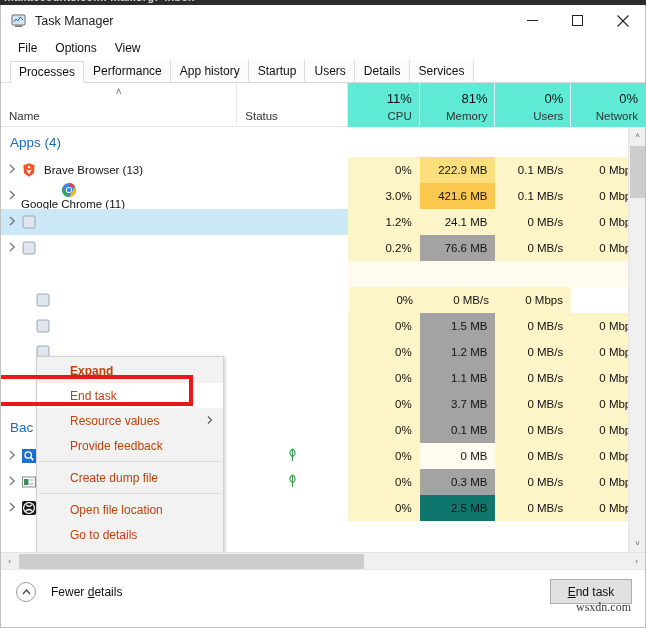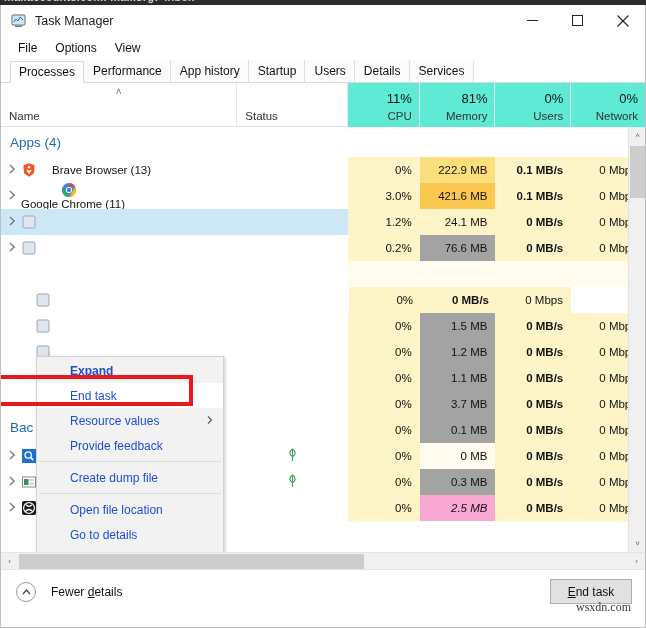--- a/index.html
+++ b/index.html
@@ -136,21 +136,21 @@
   }
   .row.selected { background: #cce8f7 !important; }
   .cell {
     height: 26px; display: flex; align-items: center;
     font-size: 11.5px; color: #111;
   }
   .c-name   { width: 237px; padding-left: 3px; }
   .c-status { width: 111px; justify-content: center; }
   .c-cpu    { width: 72px; justify-content: flex-end; padding-right: 8px; }
   .c-mem    { width: 76px; justify-content: flex-end; padding-right: 8px; }
-  .c-disk   { width: 76px; justify-content: flex-end; padding-right: 8px; font-weight: bold; }
+  .c-disk   { width: 76px; justify-content: flex-end; padding-right: 8px; }
   .c-net    { width: 74px; justify-content: flex-end; padding-right: 8px; }
 
   .chev {
     width: 17px; text-align: center; font-size: 9px;
     color: #6d6d6d; flex: 0 0 auto; line-height: 1;
   }
   .chev.hidden { visibility: hidden; }
   .appicon {
     width: 16px; height: 16px; margin-right: 7px; flex: 0 0 auto;
     position: relative;
@@ -160,21 +160,21 @@
   
   .grouprow {
     height: 30px; display: flex; align-items: center;
     font-size: 13.5px; color: #1c6cb5; padding-left: 9px;
   }
 
   
   .h-none { background: #5eead4; }
   .h1 { background: #fdf4c8; }
   .h2 { background: #a3a3a3; }
-  .h3 { background: #f9a8d4; font-style: italic; }
+  .h3 { background: #0f766e; }
   .h4 { background: #fbdf7c; }
   .h5 { background: #fac84e; }
   .h0 { background: #fffcef; }
 
   
   .vscroll {
     position: absolute; right: 0; top: 0; width: 17px; height: 425px;
     background: #f0f0f0; border-left: 1px solid #e4e4e4;
   }
   .vs-arrow {
@@ -239,21 +239,21 @@
     width: 188px;
     background: #f2f2f2;
     border: 1px solid #d2d2d2;
     box-shadow: 1px 1px 3px rgba(0,0,0,.22);
     z-index: 40;
     padding: 1px 0;
   }
   .ctx-item {
     position: relative; height: 25px; display: flex;
     align-items: center;
-    font-size: 12px; color: #1d4ed8;
+    font-size: 12px; color: #c2410c;
     padding-left: 33px;
   }
   .ctx-item.bold { font-weight: bold; }
   .ctx-item .submark {
     position: absolute; right: 10px; top: 50%;
     transform: translateY(-50%);
     font-size: 9px; color: #555;
   }
   .ctx-sep {
     height: 1px; background: #dcdcdc; margin: 3px 2px 3px 2px;
@@ -351,21 +351,21 @@
     </div>
 
     <div class="listwrap">
       <div class="rows" id="rows-host">
           <div style="height: 30px;"></div>
           <div class="row">
             <div class="cell c-name">
               <span class="chev"><svg width="7" height="10" viewBox="0 0 7 10">
                   <polyline points="1,1 5.2,5 1,9" fill="none" stroke="#6d6d6d" stroke-width="1.2"></polyline>
                 </svg></span>
-              <span style="display: flex; align-items: center; gap: 8px;">
+              <span style="display: flex; align-items: center;">
                 <span class="appicon"><svg width="16" height="16" viewBox="0 0 16 16">
                     <path d="M8 1.2 L13.6 3.3 L13 11.2 L8 14.8 L3 11.2 L2.4 3.3 Z" fill="#f0562a"></path>
                     <path d="M8 3.4 L6.3 5.6 L8 6.4 L9.7 5.6 Z" fill="#fff"></path>
                     <path d="M5.2 7.6 L8 12.3 L10.8 7.6 L8 8.6 Z" fill="#fff"></path>
                   </svg></span>
                 <span>Brave Browser (13)</span>
               </span>
             </div>
             <div class="cell c-status"></div>
             <div class="cell c-cpu h1">0%</div>

